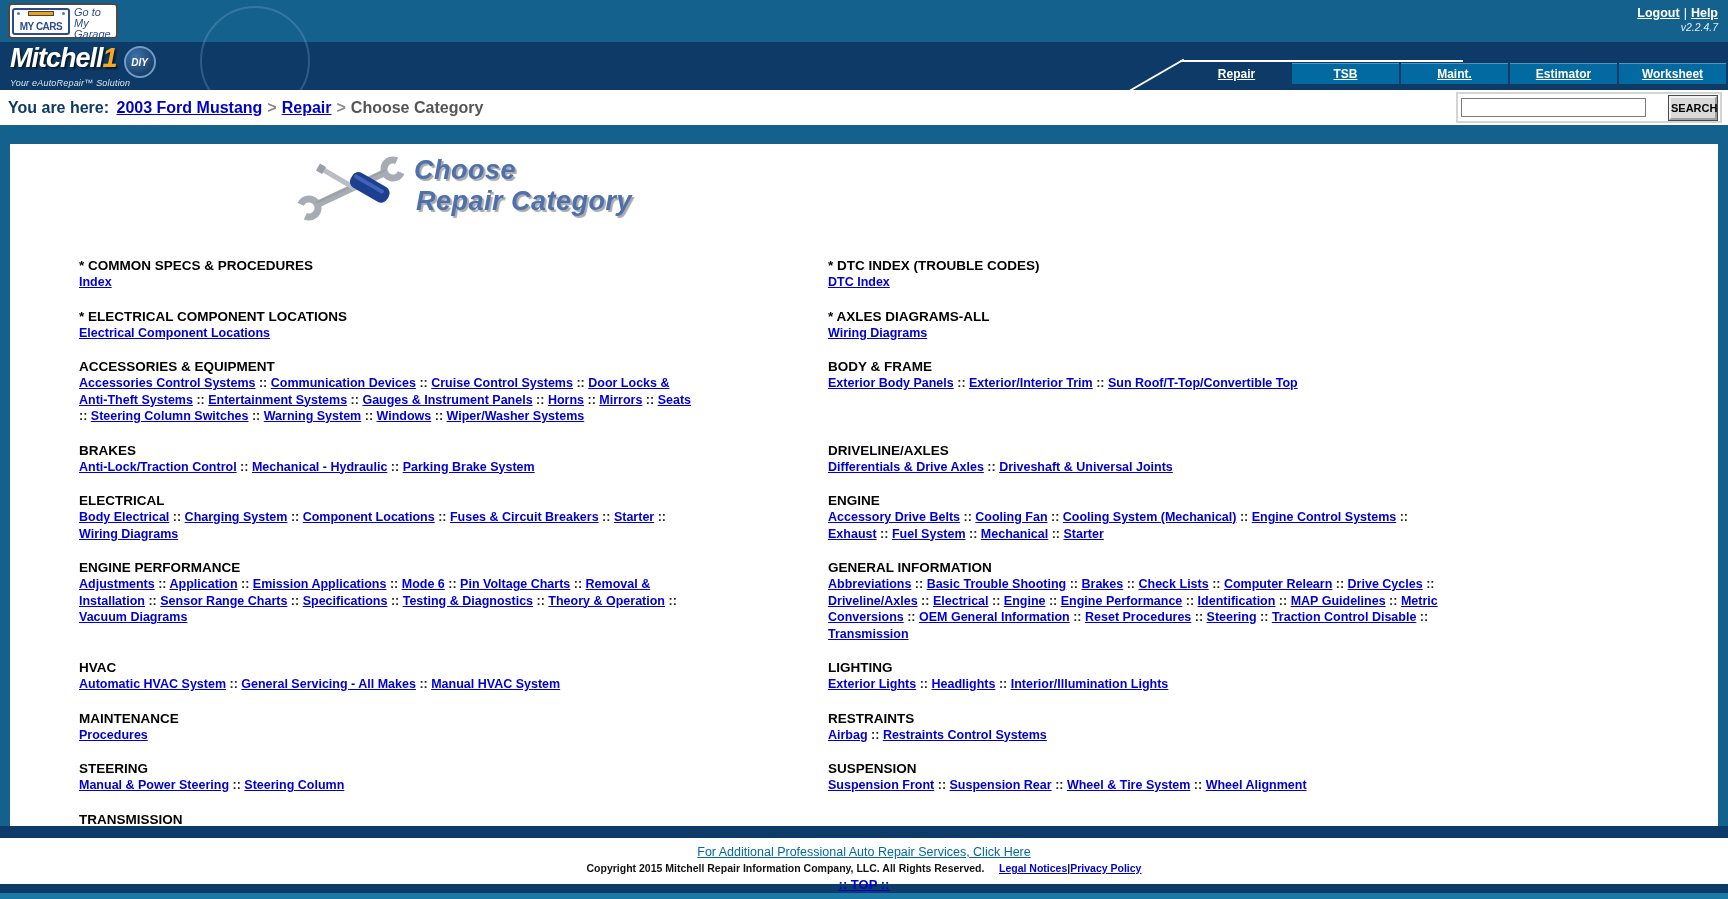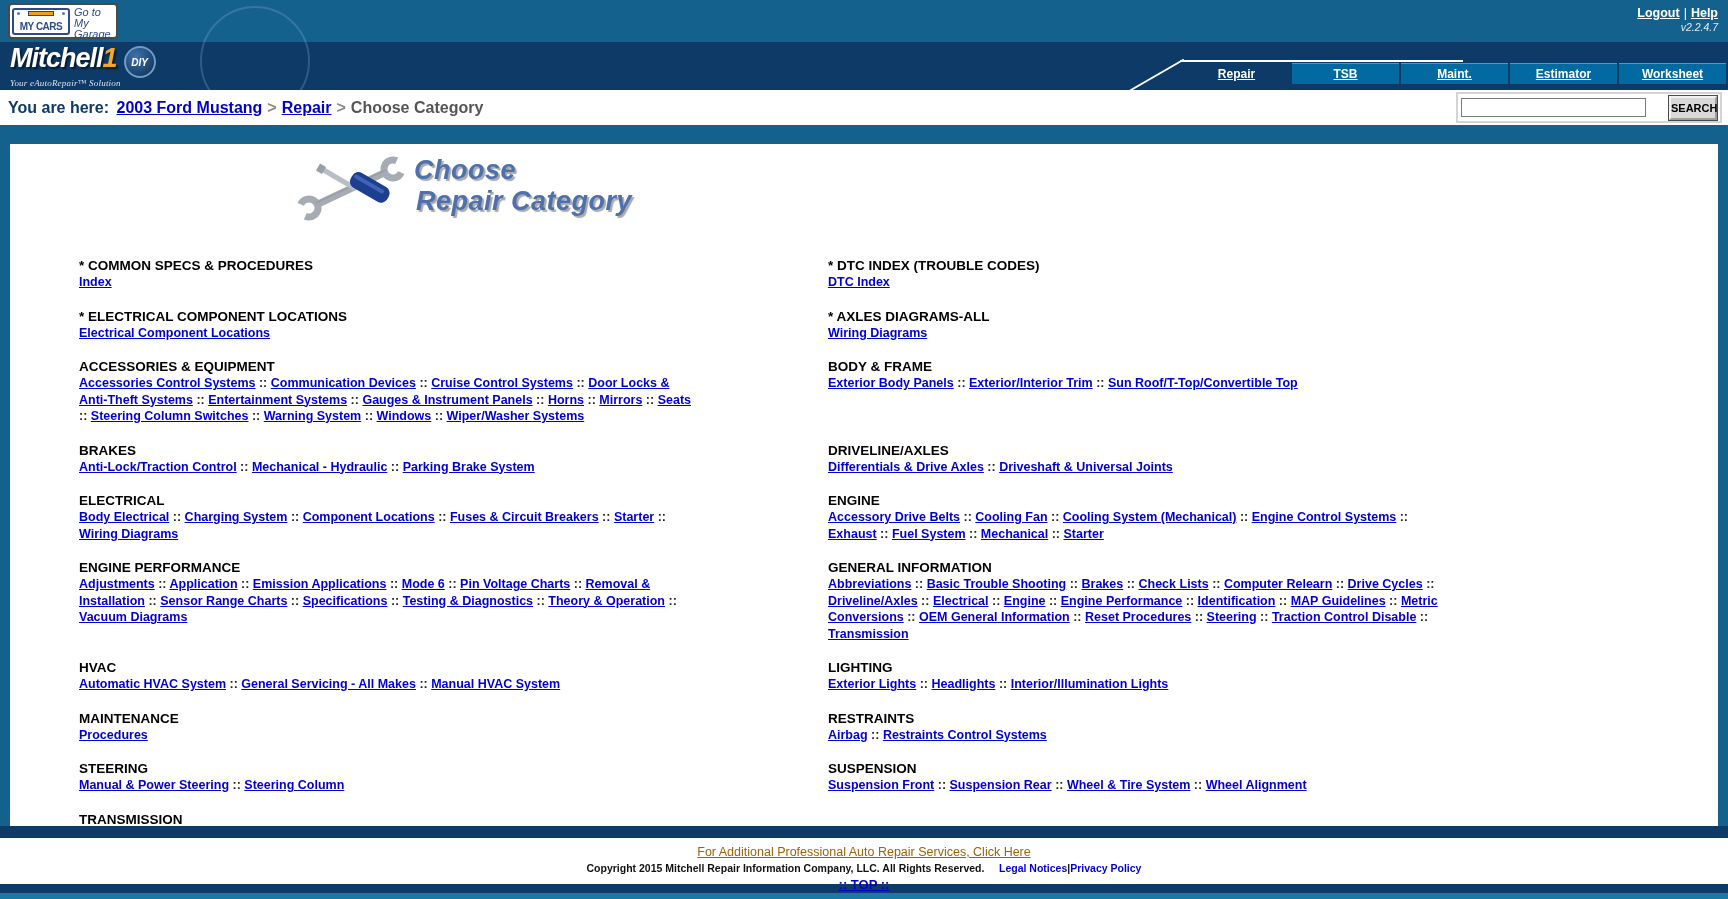--- a/index.html
+++ b/index.html
@@ -32,21 +32,21 @@
   .logo { position:absolute; left:10px; top:2px; }
   .logo-line { display:flex; align-items:flex-start; }
   .logo-word { font-size:27px; font-weight:bold; font-style:italic; color:#fff; letter-spacing:-1px;
     text-shadow:2px 2px 2px rgba(0,0,0,0.55); line-height:28px; }
   .logo-one { color:#f7a823; font-size:27px; font-weight:bold; font-style:italic;
     text-shadow:2px 2px 2px rgba(0,0,0,0.55); line-height:28px; }
   .diy-badge { width:32px; height:32px; margin-left:6px; margin-top:2px; border-radius:50%;
     background:radial-gradient(circle at 35% 30%, #3d72ab, #0c2c52); border:2px solid #6f9cc8;
     color:#fff; font-size:10px; font-weight:bold; font-style:italic; display:flex;
     align-items:center; justify-content:center; }
-  .logo-tagline { font-size:9px; font-style:italic; color:#d8e4f0; margin-top:0px; letter-spacing:0.2px;font-family:Liberation Serif, serif; }
+  .logo-tagline { font-size:9px; font-style:italic; color:#d8e4f0; margin-top:0px; letter-spacing:0.2px; }
 
   .tab-topline { position:absolute; left:1180px; top:18px; width:283px; height:2px; background:#fff; }
   .tab-slash { position:absolute; left:1126px; top:32px; width:62px; height:2px; background:#fff;
     transform:rotate(-30deg); }
   .tabs { position:absolute; right:2px; top:21px; display:flex; gap:2px; }
   .tab { width:107px; height:21px; background:#0369a1; border-top:1px solid #5b93c0;
     color:#fff; font-size:12px; font-weight:bold; text-decoration:underline; text-align:center;
     line-height:20px; cursor:pointer; }
   .tab.active { background:#0d3a66; border-top:1px solid #0d3a66; }
 
@@ -76,23 +76,23 @@
     column-gap:134px; align-items:start; }
   .cat-cell { padding-bottom:17px; }
   .cat-title { font-size:13.5px; font-weight:bold; color:#000; line-height:17px; }
   .cat-links { font-size:12.5px; font-weight:bold; line-height:16.5px; }
   .cat-link { color:#0000d0; text-decoration:underline; cursor:pointer; }
   .sep { color:#222; }
 
   
   .divider-bar { height:12px; background:#0d3a66; }
   .footer { height:46px; background:#fff; text-align:center; padding-top:4px; }
-  .footer-link { font-size:12.5px; color:#a16207; text-decoration:underline; cursor:pointer;text-align:right; }
+  .footer-link { font-size:12.5px; color:#0369a1; text-decoration:underline; cursor:pointer;text-align:right; }
   .footer-copy { font-size:10.5px; font-weight:bold; color:#111; margin-top:2px; }
-  .footer-copy a { color:#0000d0; cursor:pointer; }
+  .footer-copy a { color:#0000d0; text-decoration:underline; cursor:pointer; }
   .footer-copy .fc-sep { color:#111; }
   .footer-top { margin-top:1px; }
   .footer-top a { font-size:13px; font-weight:bold; color:#0000d0; text-decoration:underline; cursor:pointer; }
   .bottom-navy { height:9px; background:#0d3a66; }
   .bottom-teal { height:6px; background:#1a7aa5; }
 </style>
 </head>
 <body>
 
 <div class="topbar">

